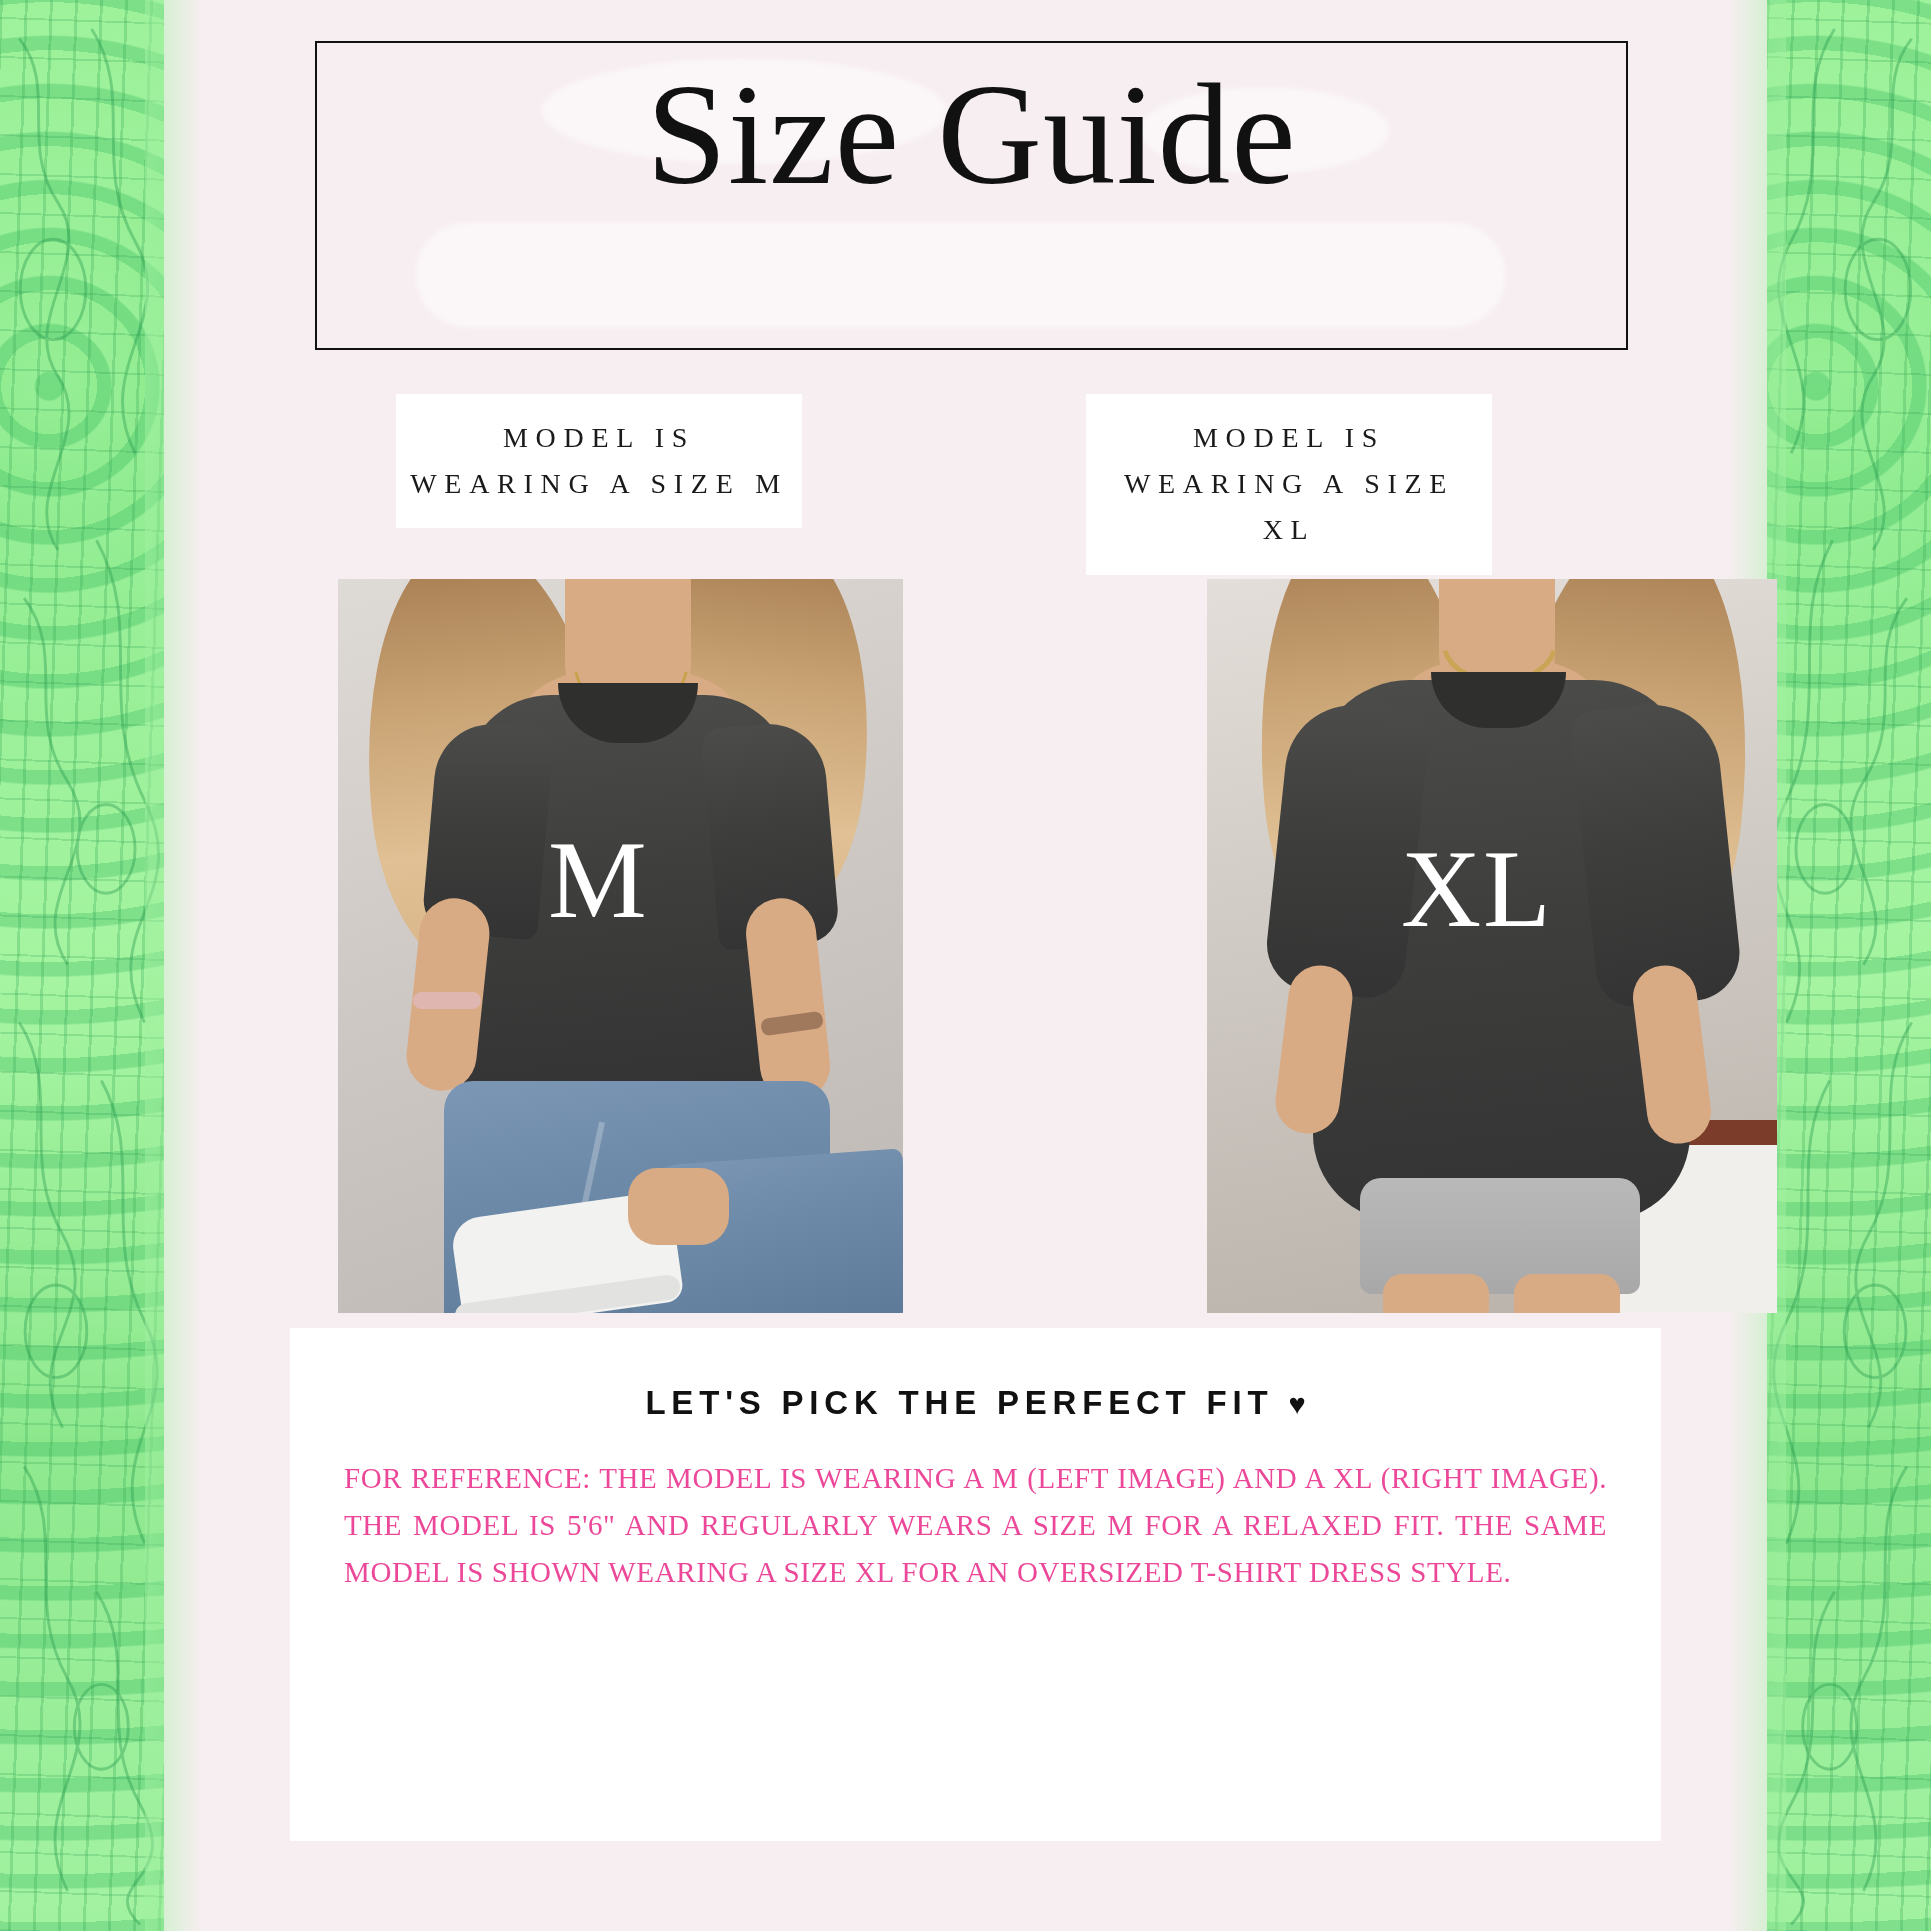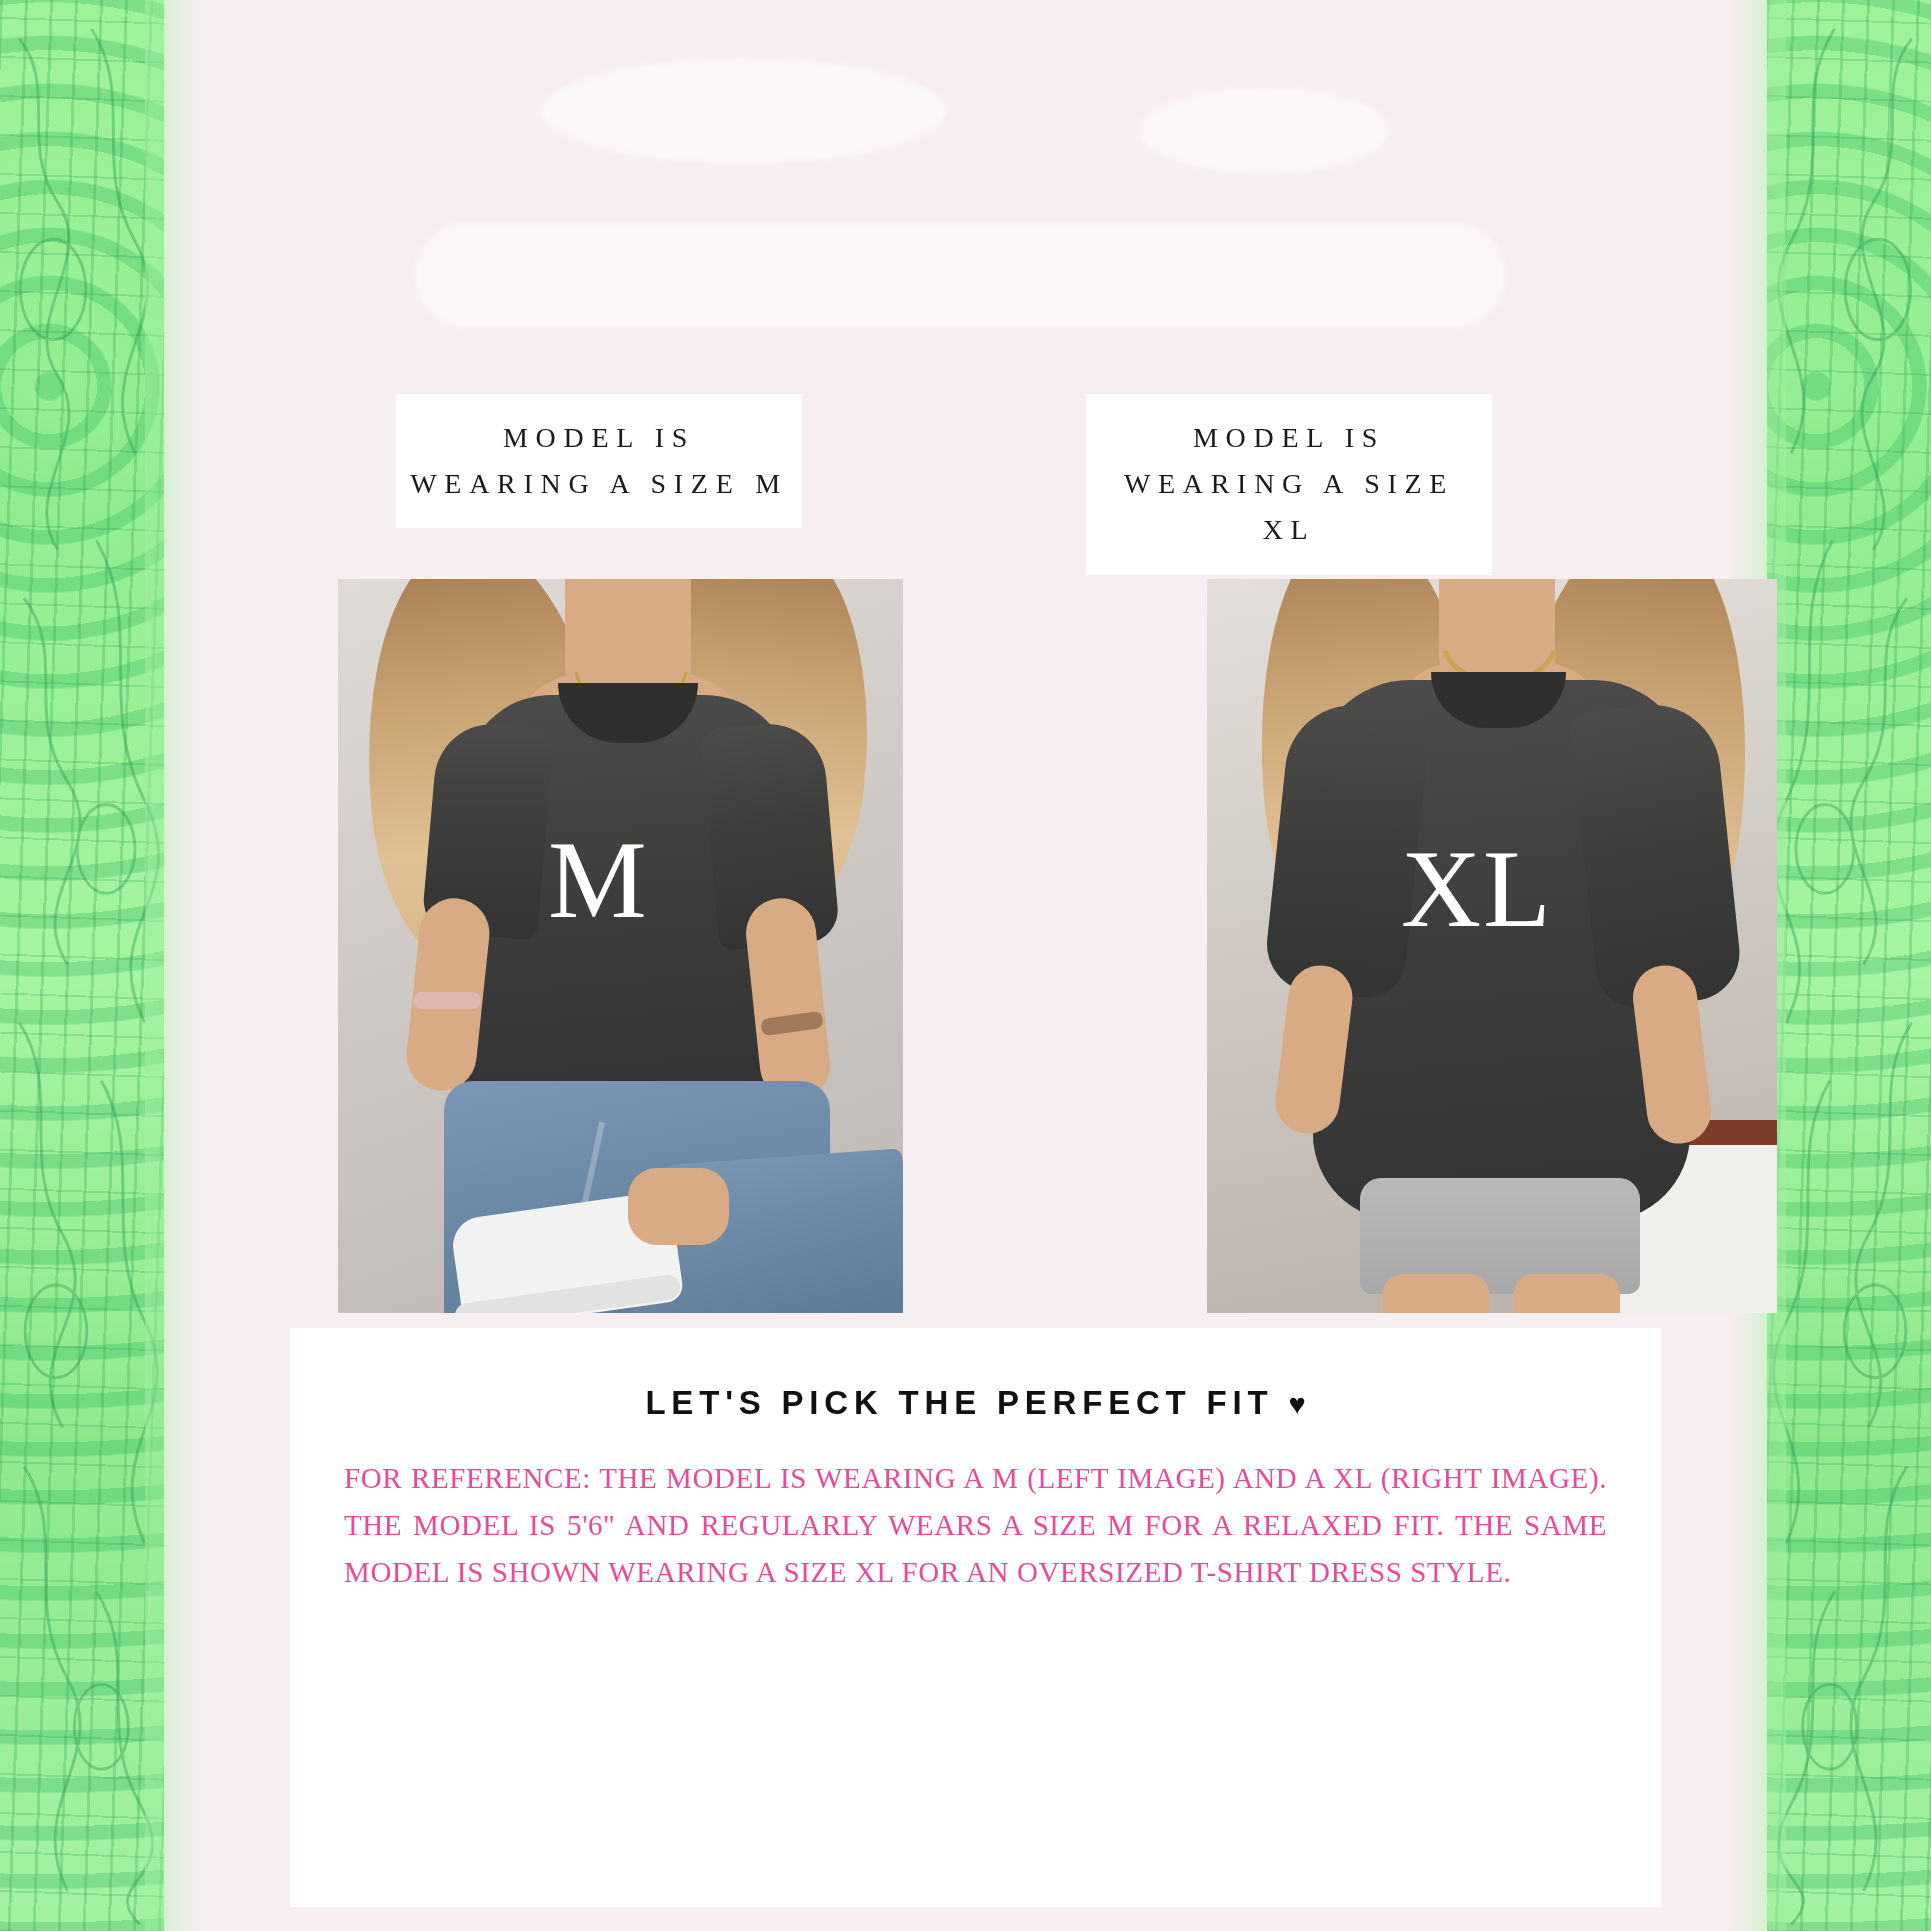--- a/index.html
+++ b/index.html
@@ -166,21 +166,21 @@
     background: #f0efec;
   }
   .bedframe { position: absolute; background: #7b3d2a; }
 
   
   .info-card {
     position: absolute;
     left: 126px;
     top: 1328px;
     width: 1371px;
-    height: 579px;
+    height: 513px;
     background: #ffffff;
     padding: 39px 54px;
   }
   .info-heading {
     text-align: center;
     font-size: 33px;
     letter-spacing: 5.8px;
     color: #111;
     font-weight: 700;
     padding: 17.4px 0 33px 0;
@@ -243,20 +243,23 @@
         <ellipse cx="112" cy="1380" rx="32" ry="48"></ellipse>
         <ellipse cx="65" cy="1790" rx="28" ry="44"></ellipse>
       </g>
     </svg>
   </div>
   <div class="panel-fade l"></div>
   <div class="panel-fade r"></div>
 
   <div class="content">
 
+    <div class="title-box">
+      <div class="title-text">Size Guide</div>
+    </div>
 
     <div class="label-box left">
       <div class="label-text">MODEL IS WEARING A SIZE M</div>
     </div>
     <div class="label-box right">
       <div class="label-text">MODEL IS WEARING A SIZE XL</div>
     </div>
 
     <div class="photo left">
       <div class="wall"></div>

